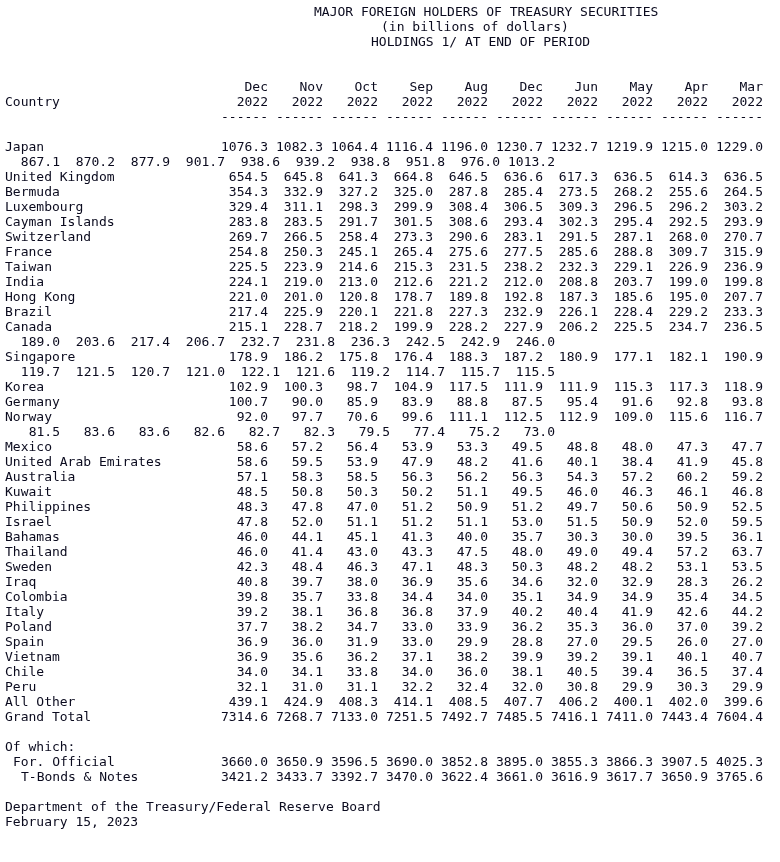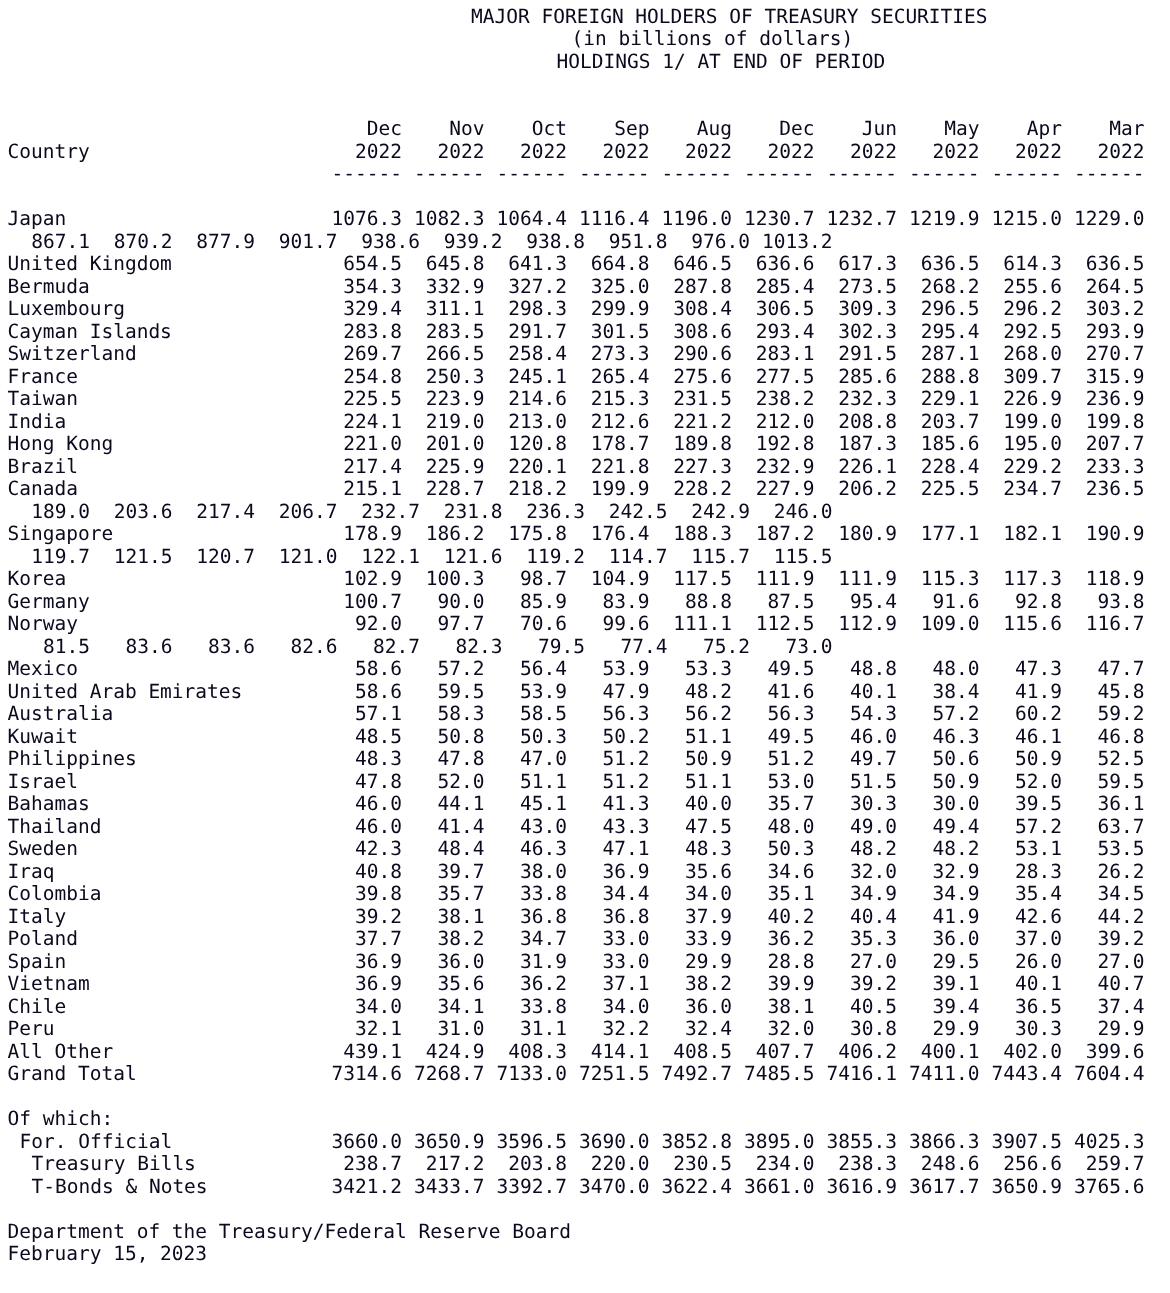--- a/index.html
+++ b/index.html
@@ -97,19 +97,18 @@
       <div class="line row"><span class="c">Vietnam</span><span class="v">36.9</span><span class="v">35.6</span><span class="v">36.2</span><span class="v">37.1</span><span class="v">38.2</span><span class="v">39.9</span><span class="v">39.2</span><span class="v">39.1</span><span class="v">40.1</span><span class="v">40.7</span></div>
       <div class="line row"><span class="c">Chile</span><span class="v">34.0</span><span class="v">34.1</span><span class="v">33.8</span><span class="v">34.0</span><span class="v">36.0</span><span class="v">38.1</span><span class="v">40.5</span><span class="v">39.4</span><span class="v">36.5</span><span class="v">37.4</span></div>
       <div class="line row"><span class="c">Peru</span><span class="v">32.1</span><span class="v">31.0</span><span class="v">31.1</span><span class="v">32.2</span><span class="v">32.4</span><span class="v">32.0</span><span class="v">30.8</span><span class="v">29.9</span><span class="v">30.3</span><span class="v">29.9</span></div>
       <div class="line row"><span class="c">All Other</span><span class="v">439.1</span><span class="v">424.9</span><span class="v">408.3</span><span class="v">414.1</span><span class="v">408.5</span><span class="v">407.7</span><span class="v">406.2</span><span class="v">400.1</span><span class="v">402.0</span><span class="v">399.6</span></div>
       <div class="line row"><span class="c">Grand Total</span><span class="v">7314.6</span><span class="v">7268.7</span><span class="v">7133.0</span><span class="v">7251.5</span><span class="v">7492.7</span><span class="v">7485.5</span><span class="v">7416.1</span><span class="v">7411.0</span><span class="v">7443.4</span><span class="v">7604.4</span></div>
     </div>
   <div class="line"></div>
   <div class="line label-line">Of which:</div>
   <div id="of-which-rows">
       <div class="line row"><span class="c ind1">For. Official</span><span class="v">3660.0</span><span class="v">3650.9</span><span class="v">3596.5</span><span class="v">3690.0</span><span class="v">3852.8</span><span class="v">3895.0</span><span class="v">3855.3</span><span class="v">3866.3</span><span class="v">3907.5</span><span class="v">4025.3</span></div>
-      <div class="line row"><span class="c ind2">Treasury Bills</span><span class="v">238.7</span><span class="v">217.2</span><span class="v">203.8</span><span class="v">220.0</span><span class="v">230.5</span><span class="v">234.0</span><span class="v">238.3</span><span class="v">248.6</span><span class="v">256.6</span><span class="v">259.7</span></div>
       <div class="line row"><span class="c ind2">T-Bonds &amp; Notes</span><span class="v">3421.2</span><span class="v">3433.7</span><span class="v">3392.7</span><span class="v">3470.0</span><span class="v">3622.4</span><span class="v">3661.0</span><span class="v">3616.9</span><span class="v">3617.7</span><span class="v">3650.9</span><span class="v">3765.6</span></div>
     </div>
   <div class="line"></div>
   <div class="line label-line">Department of the Treasury/Federal Reserve Board</div>
   <div class="line label-line">February 15, 2023</div>
 </div>
 
 </body></html>

